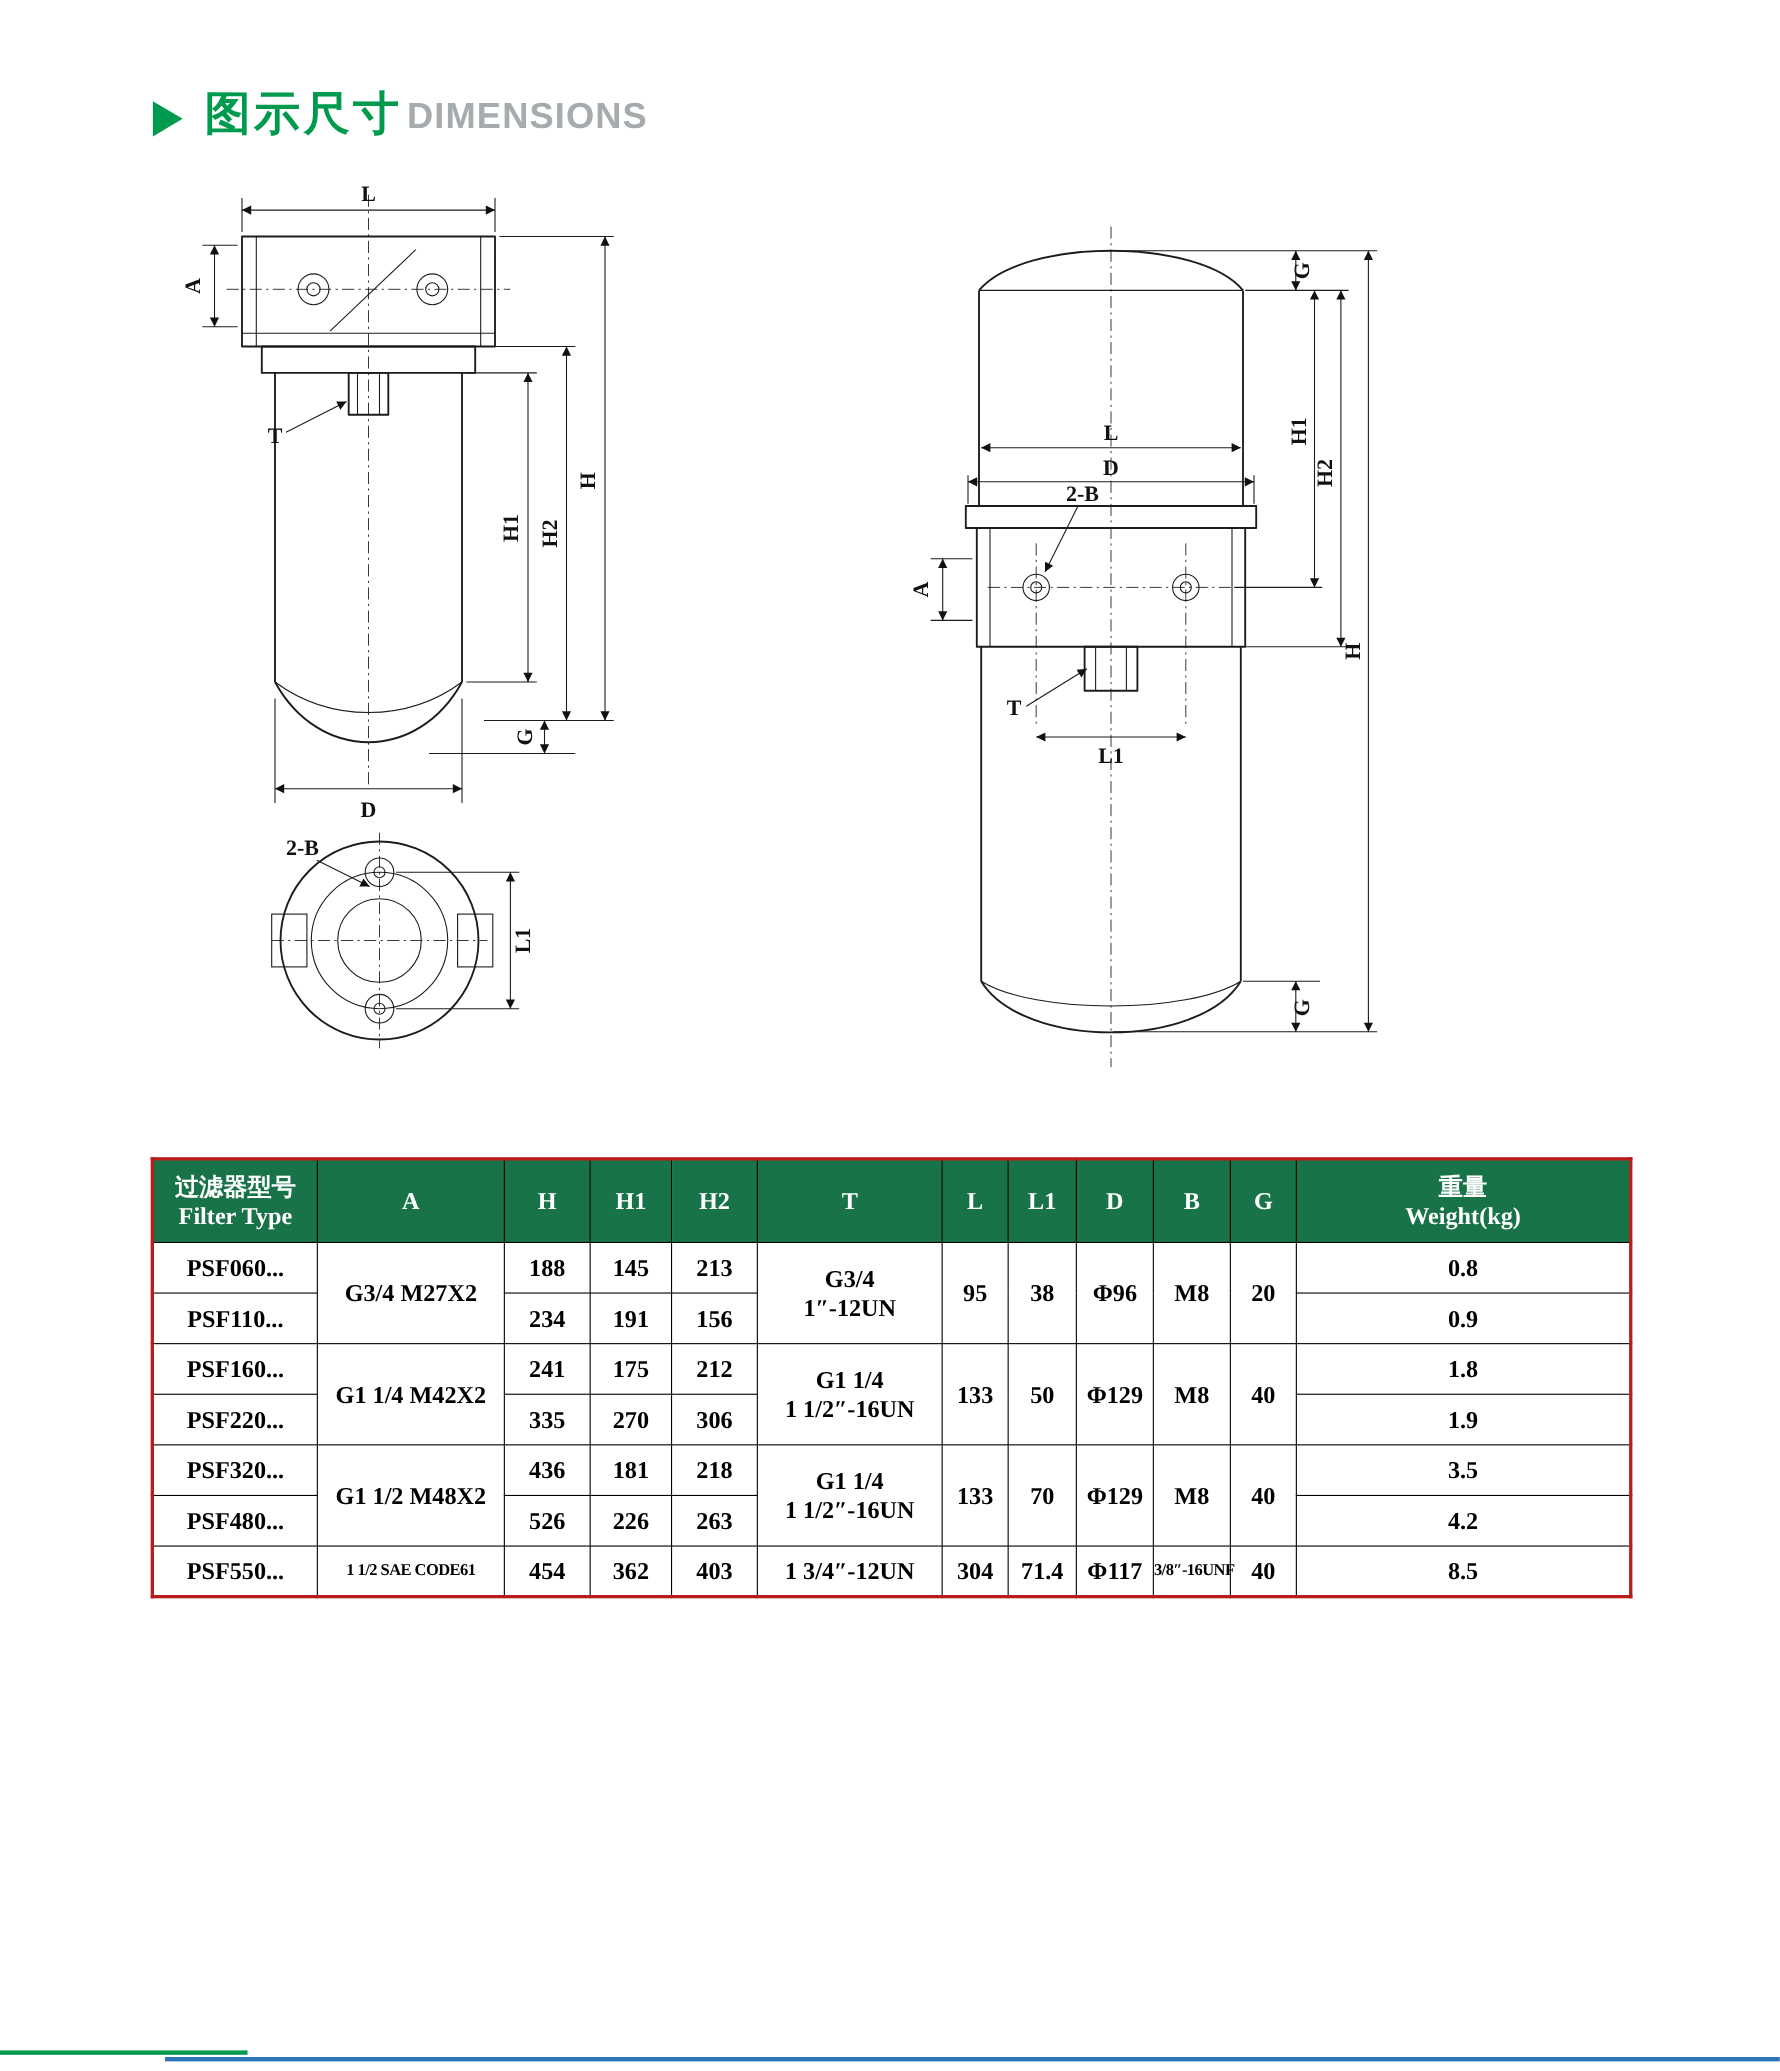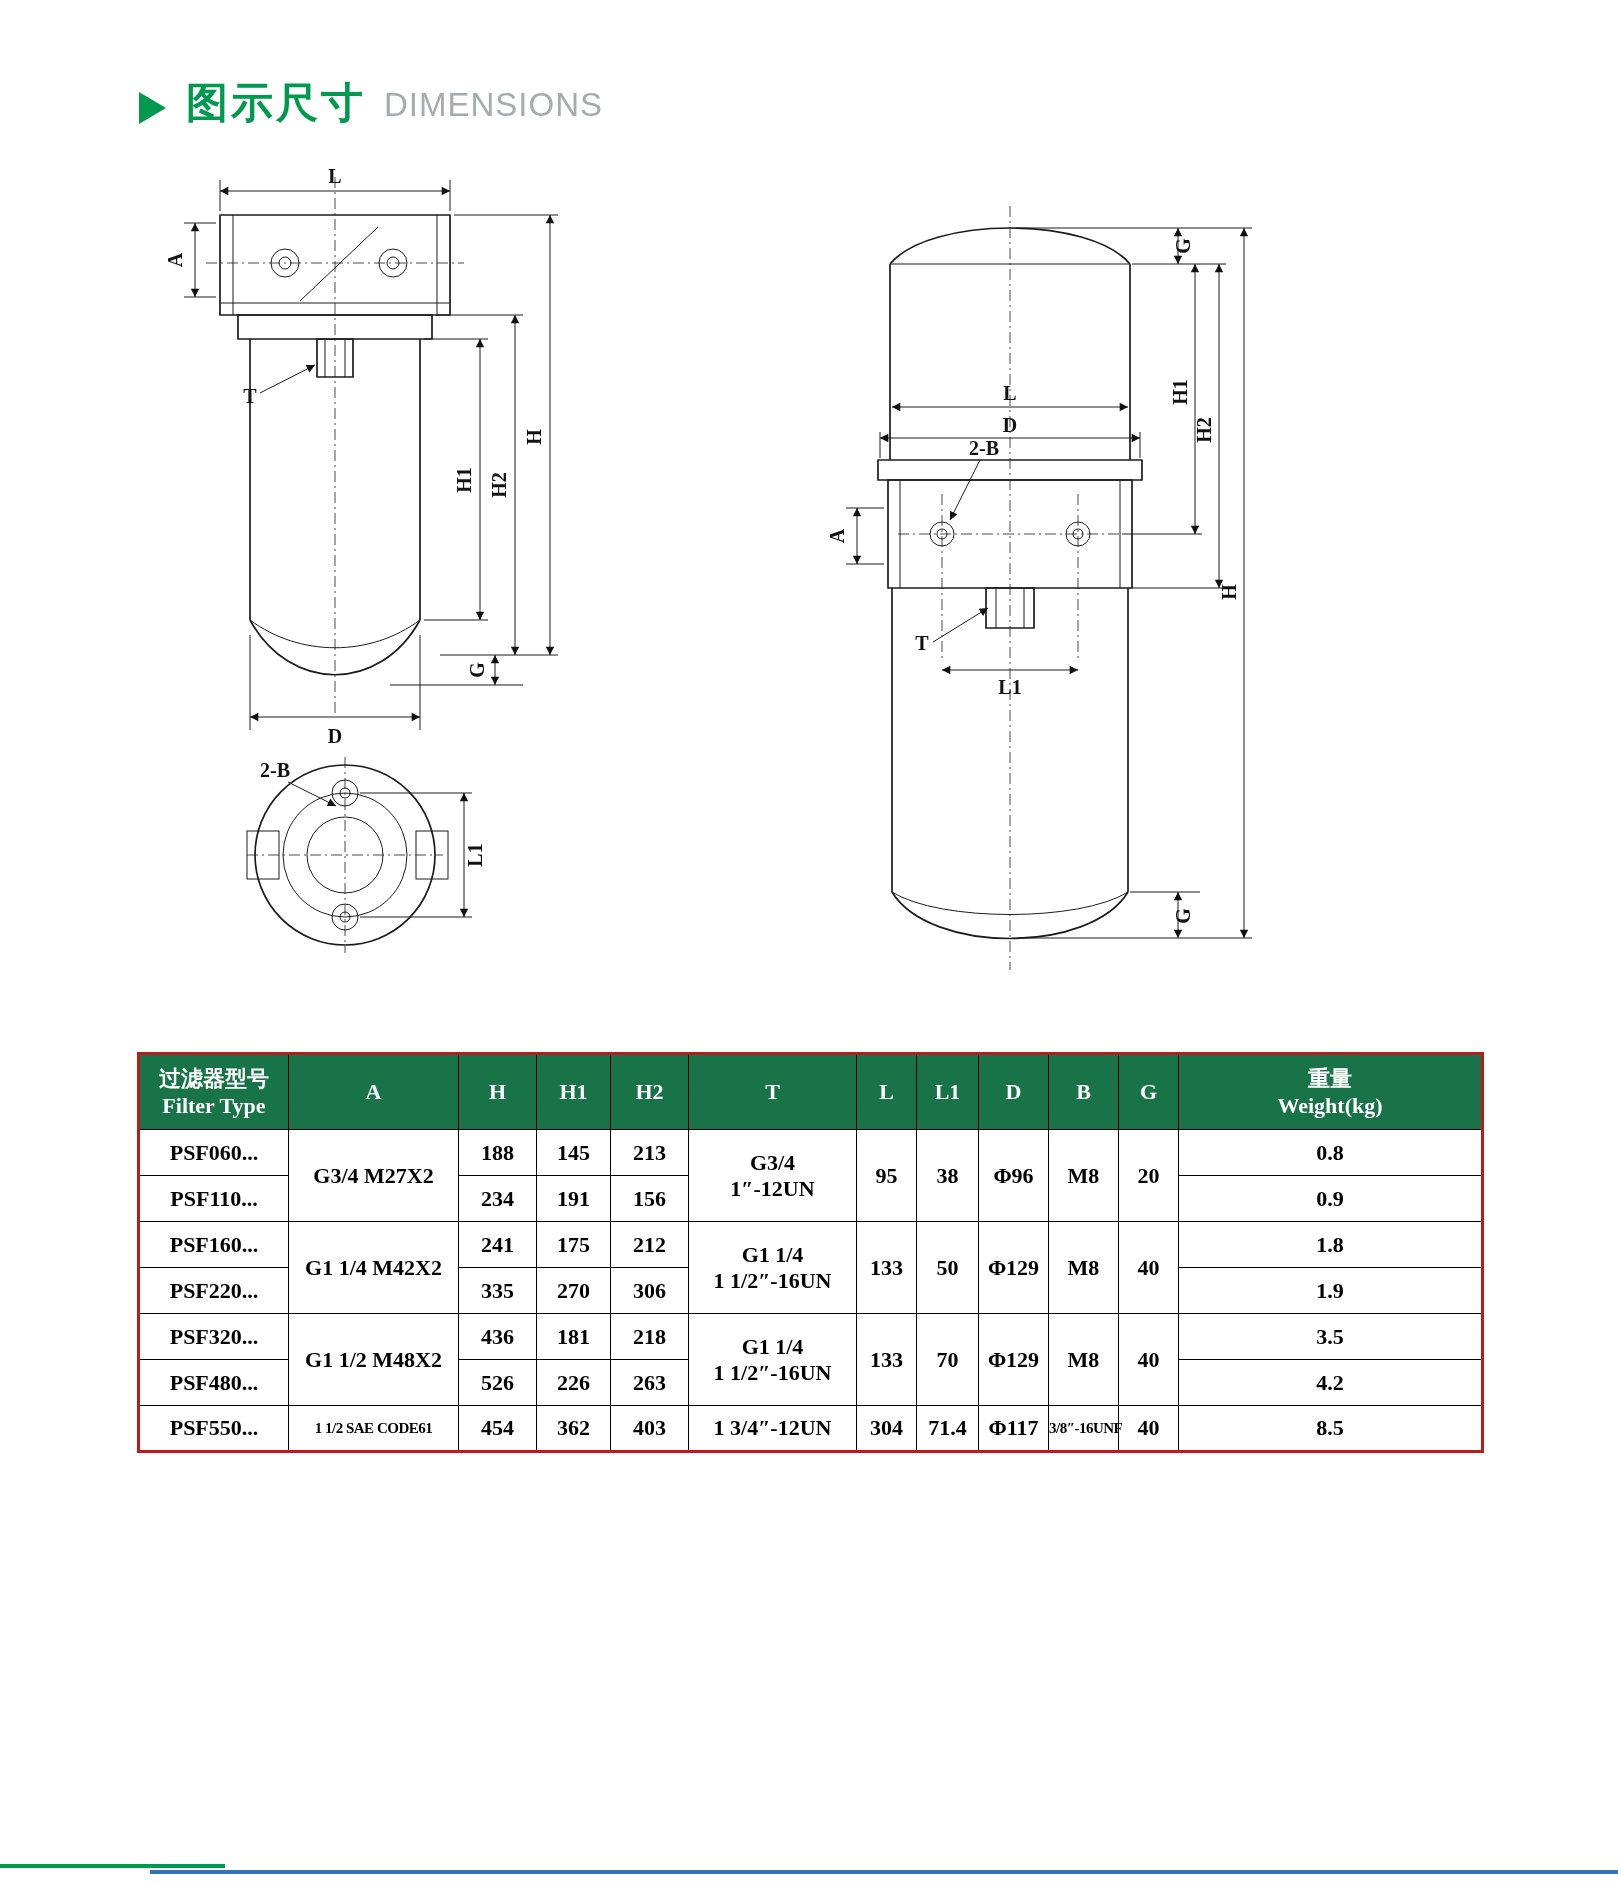--- a/index.html
+++ b/index.html
@@ -20,21 +20,21 @@
     border-top:16px solid transparent;
     border-bottom:16px solid transparent;
     margin-right:20px;
   }
   .title-cn {
     font-family:"DejaVu Sans", sans-serif;
     font-weight:bold; font-size:42px; color:#009a4e; letter-spacing:3px; line-height:1;
   }
   .title-en {
     font-family:"Liberation Sans", sans-serif;
-    font-weight:normal; font-size:33px; color:#a6abae; letter-spacing:1px; margin-left:18px;
+    font-weight:bold; font-size:33px; color:#a6abae; letter-spacing:1px; margin-left:4px;
     padding-top:6px;
   }
 
   
   .figure { position:absolute; }
   .fig-left  { left:150px; top:165px; width:480px; }
   .fig-right { left:770px; top:192px; width:500px; }
   .fig-caption {
     text-align:center; font-weight:bold; font-size:23px; letter-spacing:1px; margin-top:10px;
   }

